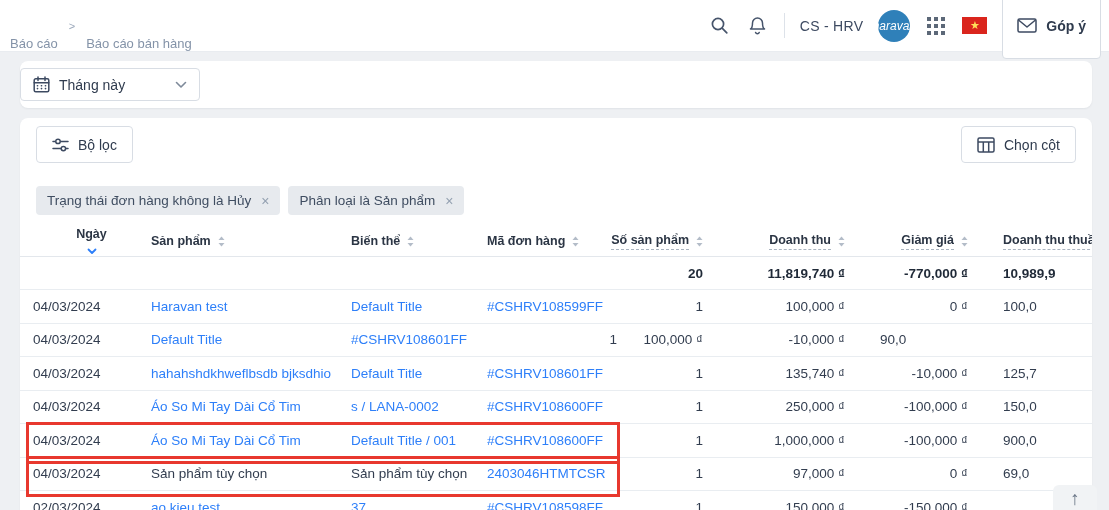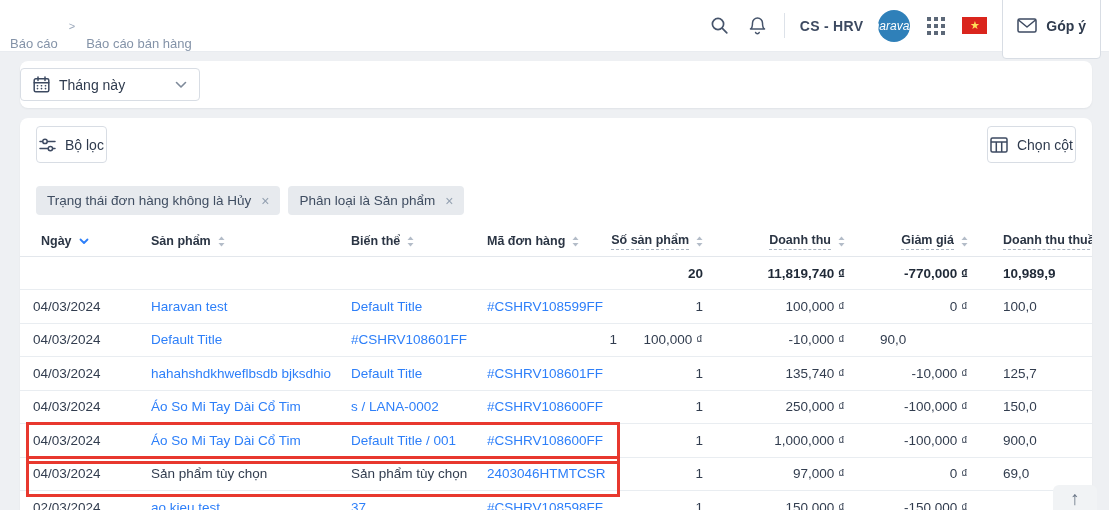--- a/index.html
+++ b/index.html
@@ -10,50 +10,50 @@
   }
   
   .topbar { height:52px; background:#fff; border-bottom:1px solid #e9ecf0;
     display:flex; align-items:center; padding:0 6px 0 10px; }
   .breadcrumb { display:flex; align-items:center; gap:11px; font-size:13px; color:#8493a8; }
   .breadcrumb .crumb { cursor:pointer;margin-top:36px; }
   .breadcrumb .sep { color:#9aa7ba; font-size:11px; }
   .topbar-right { margin-left:auto; display:flex; align-items:center; gap:15px; }
   .icon-btn { background:none; border:none; padding:2px; display:flex; cursor:pointer; }
   .vdiv { width:1px; height:25px; background:#dde2e9; }
-  .account { font-size:14px; font-weight:bold; color:#3d4a61; letter-spacing:.3px; cursor:pointer; white-space:nowrap; }
+  .account { font-size:14px; font-weight:normal; color:#3d4a61; letter-spacing:.3px; cursor:pointer; white-space:nowrap; }
   .avatar { width:32px; height:32px; border-radius:50%; background:var(--avatar-bg,#2f80b9);
     color:#fff; font-size:12px; display:flex; align-items:center; justify-content:center; cursor:pointer;font-style:italic; }
   .flag { width:25px; height:17px; background:var(--flag-red,#da251d); display:flex;
     align-items:center; justify-content:center; font-size:11px; line-height:1;
     color:var(--flag-star-color,#ffde59); cursor:pointer; }
   .btn { display:inline-flex; align-items:center; gap:9px; background:#fff;
     border:1px solid #d8dde4; border-radius:4px; font-family:inherit;
     font-size:14px; color:#2f3b4e; cursor:pointer; }
   .feedback-btn { padding:24px 14px; font-weight:bold; margin-right:2px; }
   
   .card { background:#fff; border-radius:8px; box-shadow:0 1px 2px rgba(20,30,50,.06); }
   .datebar { margin:9px 17px 0 20px; height:47px; display:flex; align-items:center; }
   .date-btn { width:180px; height:33px; padding:0 12px; }
   .date-btn .chev { margin-left:auto; display:flex; }
   .main-card { position:relative; margin:10px 17px 0 20px; height:402px; padding-top:8px; overflow:hidden; }
   .toolbar { display:flex; justify-content:space-between; padding:0 16px; }
-  .toolbar .btn { height:37px; padding:0 2px;text-align:right; }
+  .toolbar .btn { height:37px; padding:0 15px;text-align:right; }
   .chips { display:flex; gap:8px; margin:23px 16px 0; }
   .chip { display:inline-flex; align-items:center; gap:10px; background:#e7eaee;
     border-radius:4px; padding:0 11px; height:29px; font-size:13.5px; color:#3f4d61; }
   .chip-close { color:#93a0b0; font-size:14px; cursor:pointer; }
   
   .table { margin-top:11px; font-size:13.5px; color:#323d4f; }
   .trow { display:grid; grid-template-columns:131px 200px 136px 130px 86px 142px 123px 250px; align-items:center; }
   .thead { height:31px; border-bottom:1px solid #e3e7ec; font-size:12.5px; color:#2b3544; }
   .hcell { display:flex; align-items:center; gap:7px; font-weight:bold; white-space:nowrap; cursor:pointer; }
   .hcell.right { justify-content:flex-end;padding-left:29px; }
   .hcell.net { padding-left:35px; }
-  .hcell:first-child { padding-left:21px; }
+  .hcell:first-child { padding-left:12px;flex-direction:column; }
   .hlabel.dashed { border-bottom:1px dashed #aab4c0; padding-bottom:2px; }
   .cell { white-space:nowrap; }
   .cell:first-child { padding-left:13px; }
   .cell.right { text-align:right; }
   .cell.net { padding-left:35px; }
   .summary { height:33px; border-bottom:1px solid #e9edf1; font-weight:bold; color:#1f2937; }
   .rowline { height:33.5px; border-bottom:1px solid #e9edf1; }
   .link { color:var(--accent-link,#2d7ff9); cursor:pointer; }
   .rowline.highlighted { position:relative; }
   .rowline.highlighted::after { content:""; position:absolute; left:6px; top:-2px;

